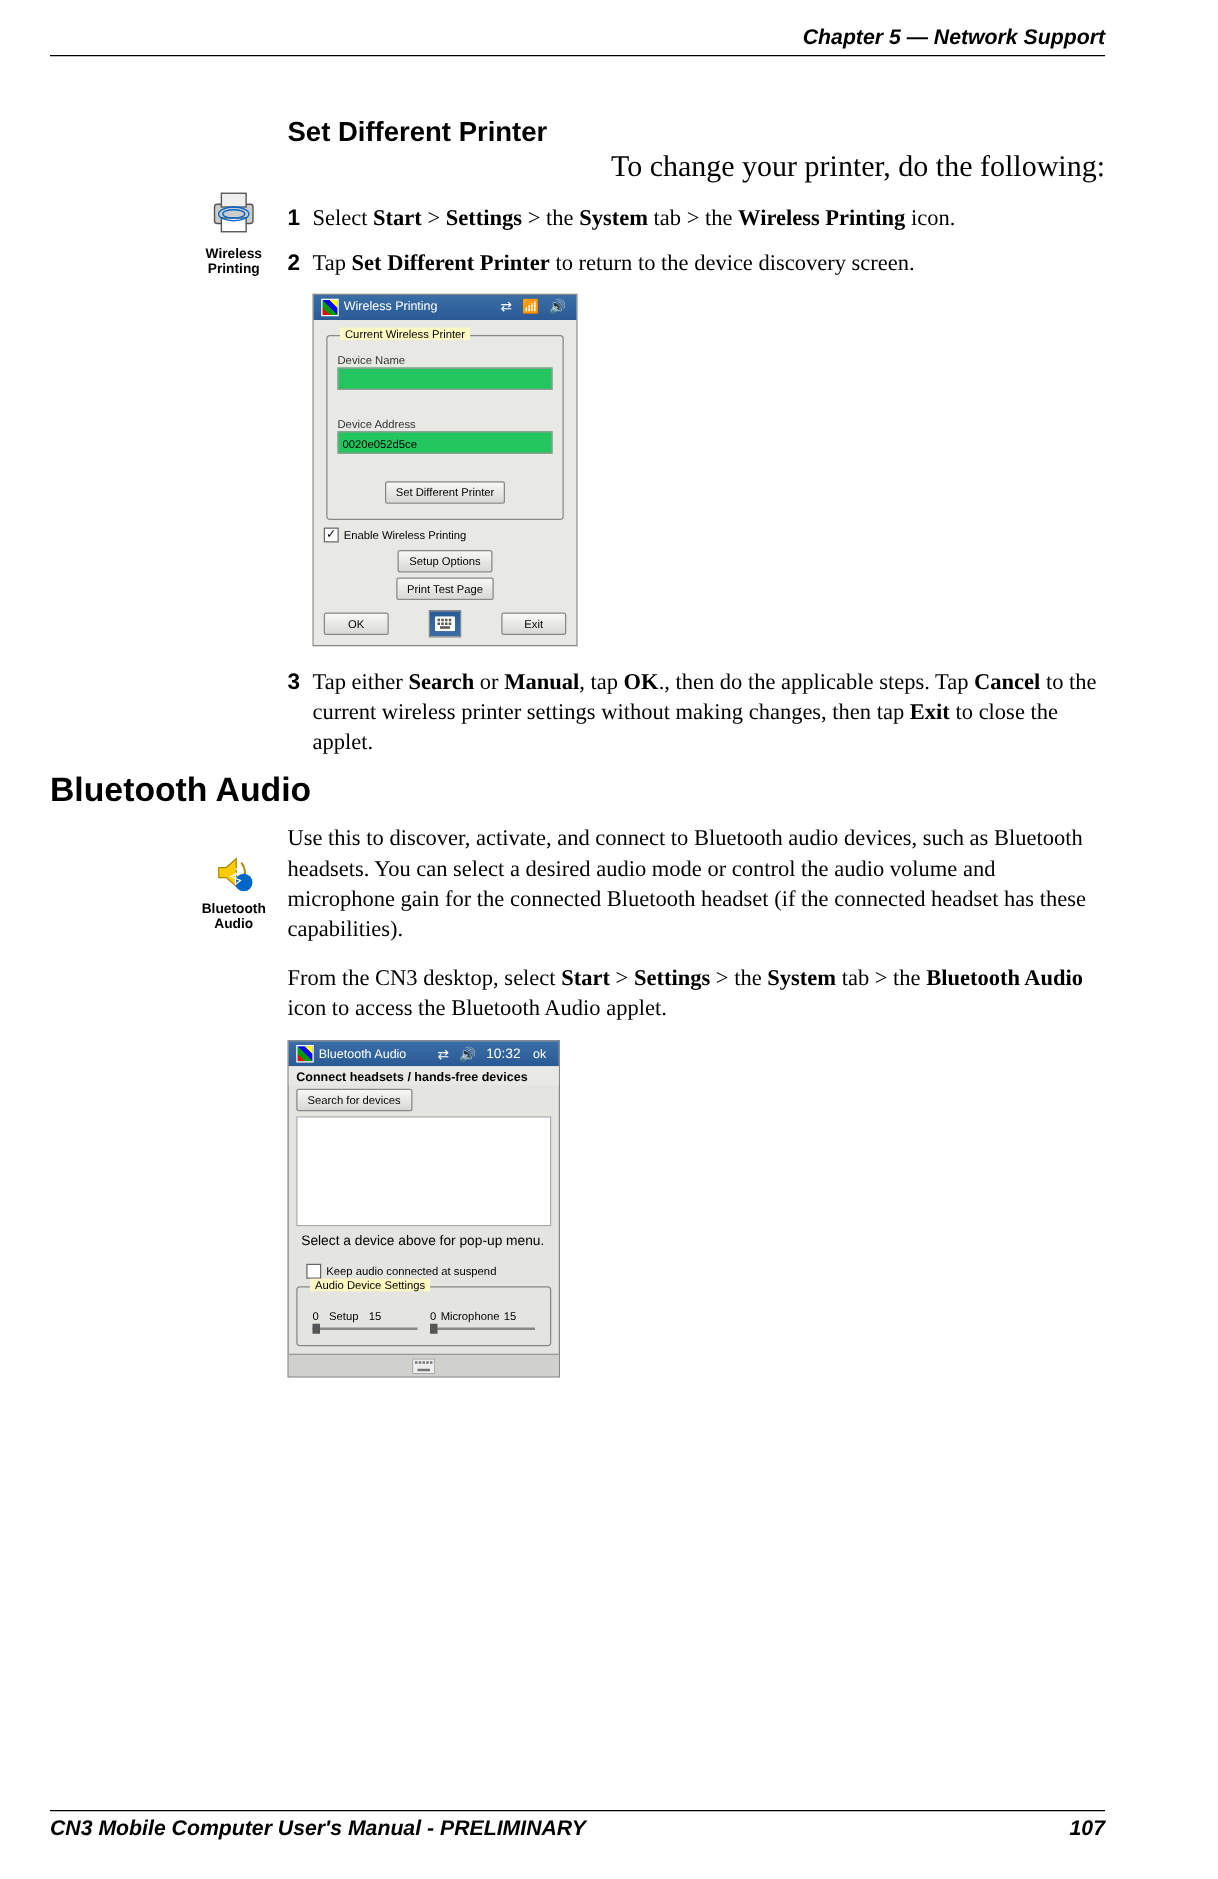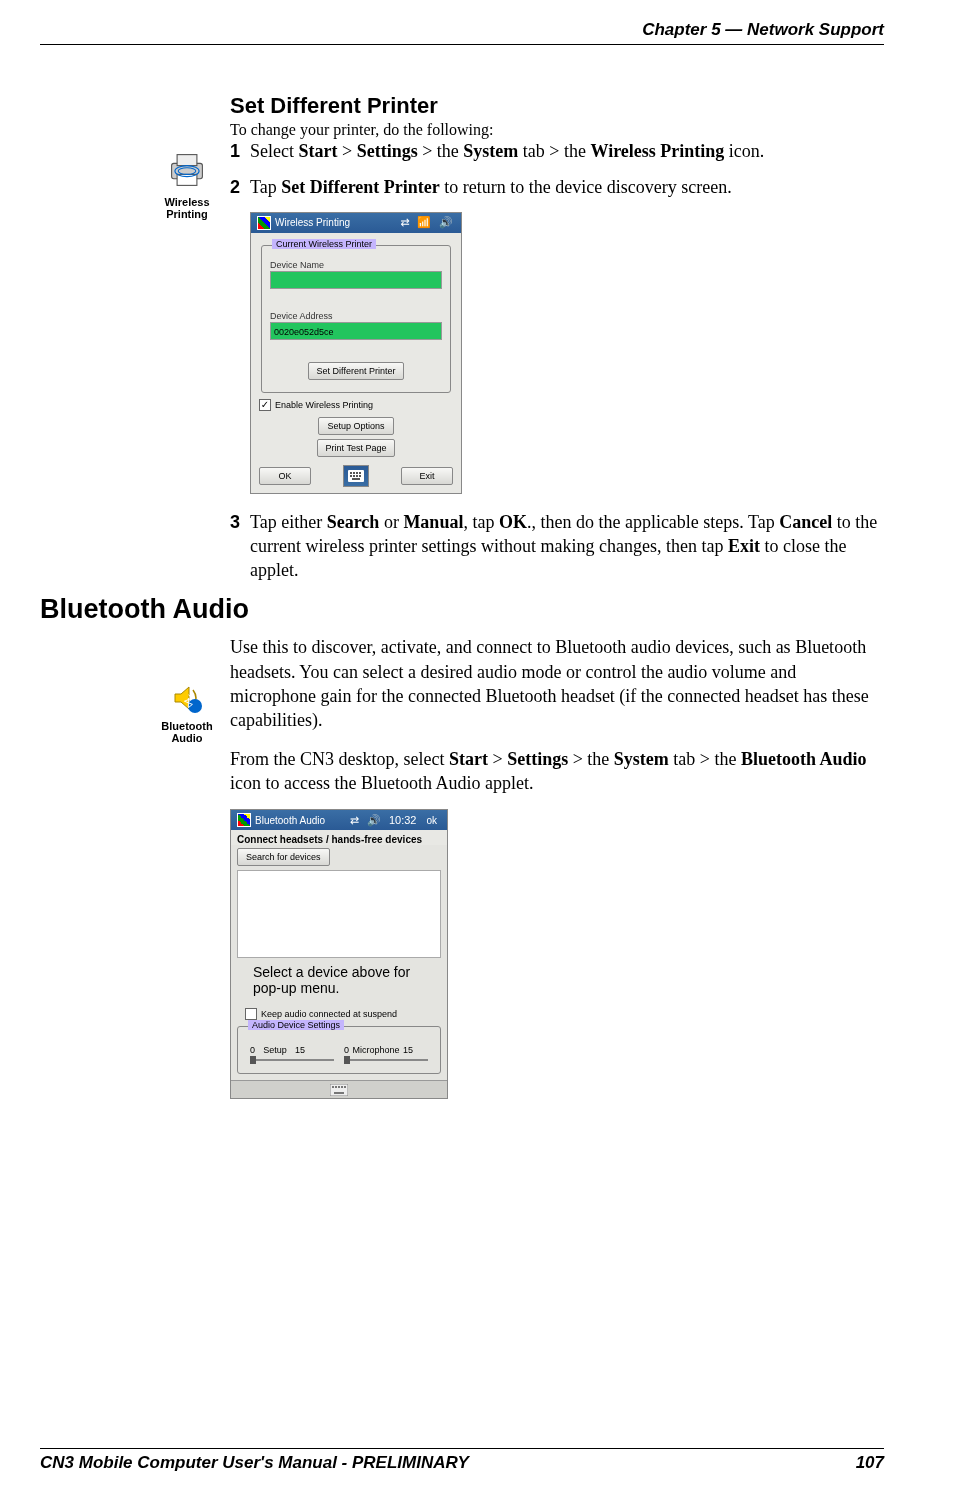--- a/index.html
+++ b/index.html
@@ -40,21 +40,23 @@
     .content-wrap {
       margin-left: 190px;
     }
     .sect-title {
       font-family: 'Arial Narrow', Arial, sans-serif;
       font-size: 22px;
       font-weight: bold;
       margin-bottom: 2px;
     }
     .intro {
-      font-size: 16px;
+      font-size: 24px;
+      margin-bottom: 14px;
+      text-align: right;
     }
     .step {
       display: flex;
       font-size: 18px;
       margin-bottom: 12px;
       line-height: 1.35;
     }
     .step-num {
       font-family: Arial, sans-serif;
       font-weight: bold;
@@ -121,21 +123,21 @@
       border: 1px solid #888;
       border-radius: 3px;
       margin: 6px 2px;
       padding: 14px 8px 8px;
       position: relative;
     }
     .groupbox-title {
       position: absolute;
       top: -7px;
       left: 10px;
-      background: #c4b5fd;
+      background: #fef9c3;
       padding: 0 4px;
       font-size: 9px;
     }
     .ms-label { font-size: 9px; color: #333; margin-bottom: 1px; }
     .ms-input {
       border: 1px solid #999;
       background: #22c55e;
       height: 18px;
       width: 100%;
       padding: 4px 3px;
@@ -181,21 +183,21 @@
       font-size: 10px;
       padding: 4px 6px 0;
       background:#e8e8e4;
     }
     .ms2 .listarea {
       margin: 4px 6px;
       border: 1px solid #aaa;
       background: #fff;
       height: 88px;
     }
-    .ms2 .hint { font-size: 14px; padding: 2px 22px 6px; }
+    .ms2 .hint { font-size: 11px; padding: 2px 10px 6px; }
     .ms2 .slider-row {
       display:flex;
       align-items:center;
       font-size:9px;
       padding: 4px 4px;
       gap: 10px;
     }
     .ms2 .slider {
       flex:1;
       display:flex;

